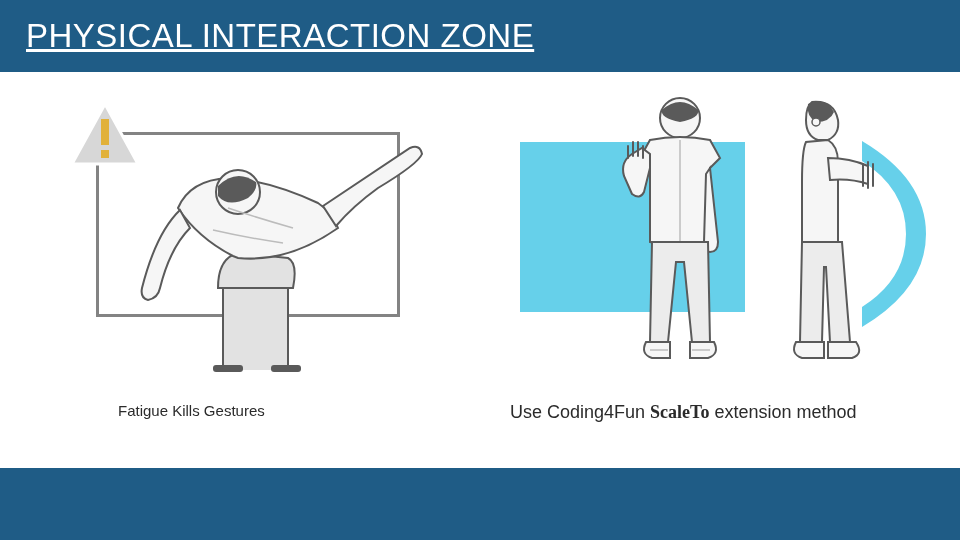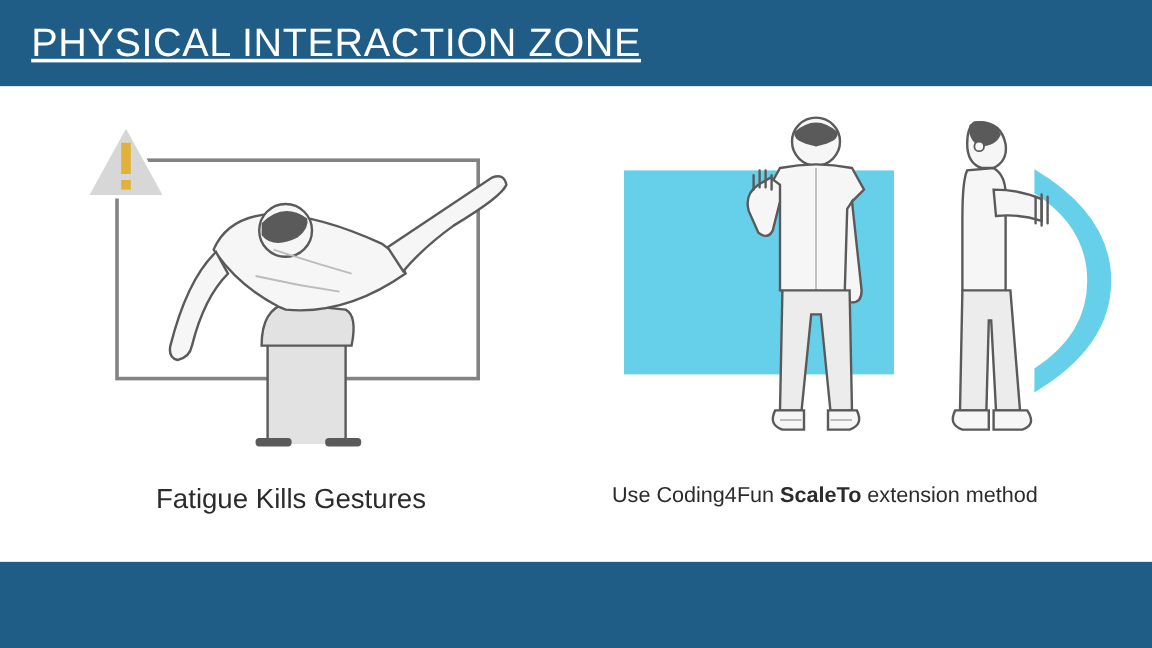--- a/index.html
+++ b/index.html
@@ -52,34 +52,34 @@
     top: 30px;
     width: 304px;
     height: 185px;
     border: 3px solid #838383;
     background: #ffffff;
   }
 
   
   .caption-left {
     position: absolute;
-    left: 130px;
+    left: 118px;
     top: 330px;
-    font-size: 23px;
+    font-size: 15px;
     color: #2b2b2b;
   }
   .caption-right {
     position: absolute;
     left: 510px;
     top: 330px;
     font-size: 18px;
     color: #2b2b2b;
   }
   .mono {
-    font-family: Liberation Sans, sans-serif;
+    font-family: Liberation Serif, serif;
     font-weight: 700;
   }
 
   
   .warn {
     position: absolute;
     left: 0;
     top: 0;
   }
 

